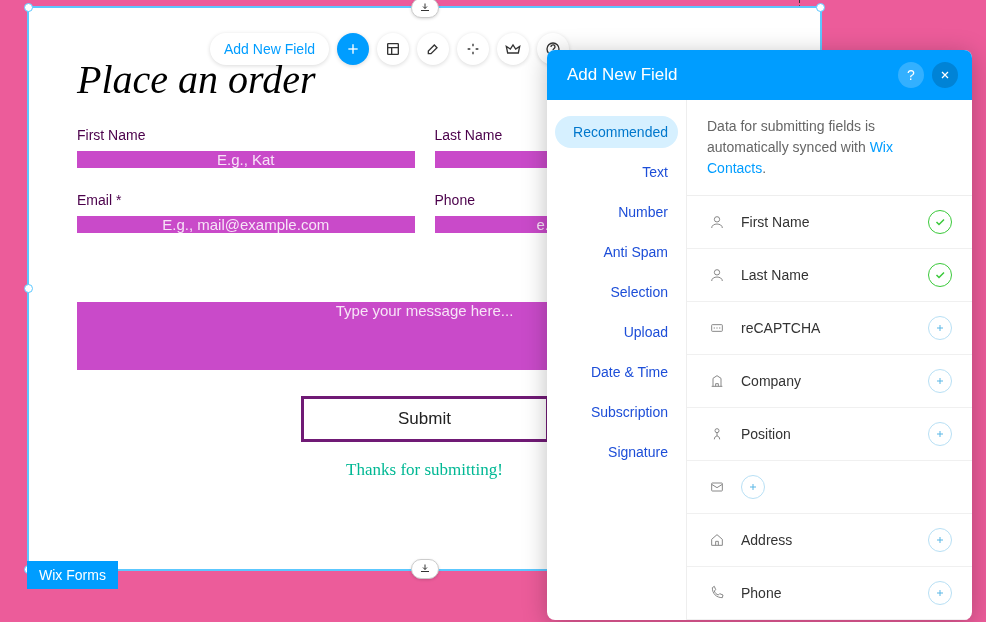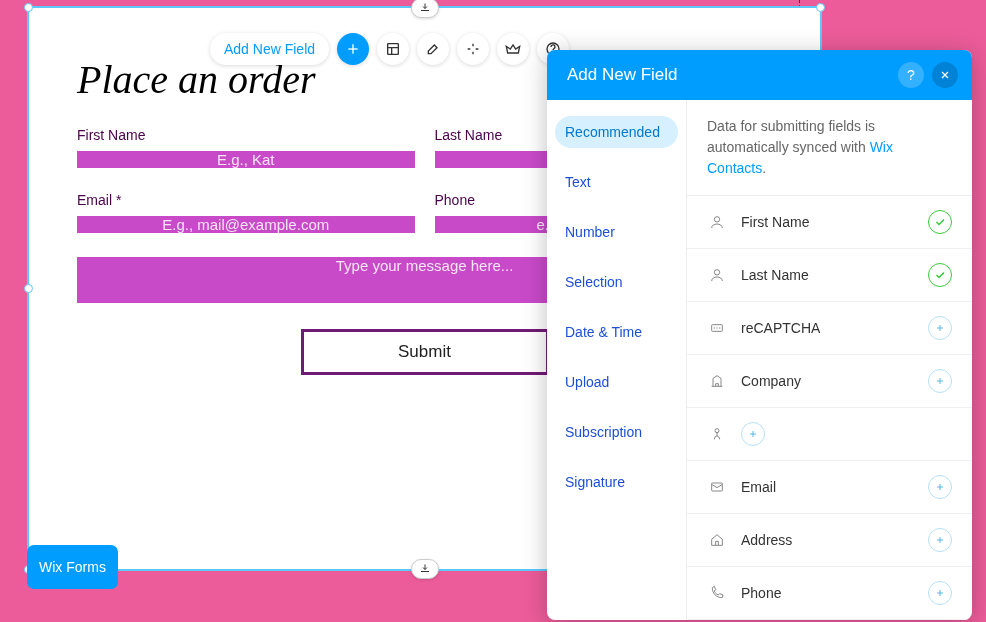--- a/index.html
+++ b/index.html
@@ -23,44 +23,44 @@
   .anchor-btn.top { top:-10px; }
   .anchor-btn.bottom { bottom:-10px; }
 
   .form-title { font-family: "Brush Script MT", cursive; font-style: italic; font-size: 40px; color: #000000; padding: 48px 48px 0 48px; }
   .form-grid { display: grid; grid-template-columns: 1fr 1fr; column-gap: 20px; row-gap: 24px; padding: 24px 48px 0 48px; }
   .field { display: flex; flex-direction: column; gap: 8px; }
   .field.full { grid-column: 1 / -1; }
   .field label { font-size: 14px; color: #4b004b; }
   .pinput { background: #c94ac9; border: none; color: #fff; font-size: 15px; padding: 0 14px; text-align: center; }
   .pinput::placeholder { color: rgba(255,255,255,.85); }
-  textarea.pinput { height: 46px; resize: none; }
+  textarea.pinput { height: 68px; resize: none; margin-top: 45px; }
 
   .submit-btn { width: 248px; margin: 26px auto 0 auto; display: block; background: #fff; border: 3px solid #701a75; height: 46px; font-size: 17px; color: #222; cursor:pointer;}
   .thanks { text-align: center; font-size: 17px; color: #00b894; font-weight: 500; margin-top: 18px; font-family: Georgia, serif;}
 
-  .tag-label { position: absolute; left:27px; bottom: 33px; background: #009dff; color: #fff; font-size: 14px; padding: 14px 12px; border-radius: 7px; }
+  .tag-label { position: absolute; left:27px; bottom: 33px; background: #009dff; color: #fff; font-size: 14px; padding: 6px 12px; }
 
   
   .floating-toolbar { position: absolute; top: 33px; left: 210px; display: flex; align-items: center; gap: 8px; }
   .pill { background: #fff; border-radius: 18px; height: 32px; display: flex; align-items: center; padding: 0 14px; font-size: 14px; box-shadow: 0 1px 4px rgba(0,0,0,.15); cursor:pointer;}
   .pill.blue { color: #009dff; }
   .circle-btn { width: 32px; height: 32px; border-radius: 50%; background: #fff; box-shadow: 0 1px 4px rgba(0,0,0,.15); display:flex; align-items:center; justify-content:center; cursor:pointer;}
   .circle-btn.primary { background: #009dff; color:#fff; }
   .circle-btn svg { width:16px; height:16px; }
 
   
   .panel { position: absolute; right: 14px; top: 50px; width: 425px; height: 570px; background: #fff; border-radius: 8px; box-shadow: 0 4px 24px rgba(0,0,0,.25); overflow: hidden; display:flex; flex-direction:column; }
   .panel-header { background: #009dff; color: #fff; height: 50px; display: flex; align-items: center; padding: 0 14px 0 20px; font-size: 17px; }
   .panel-header .spacer { flex: 1; }
   .hbtn { width: 26px; height:26px; border-radius:50%; background:rgba(255,255,255,.2); color:#fff; display:flex; align-items:center; justify-content:center; margin-left:8px; font-size:14px; cursor:pointer;}
   .hbtn.close-x { background:#0083d6; }
 
   .panel-body { flex:1; display:flex; overflow:hidden;}
-  .panel-nav { width: 140px; border-right:1px solid #eee; padding: 16px 8px; display:flex; flex-direction:column; gap:18px; }
+  .panel-nav { width: 140px; border-right:1px solid #eee; padding: 16px 8px; display:flex; flex-direction:column; gap:8px;text-align:right; }
   .nav-item { font-size: 14px; color: #1d4ed8; padding: 8px 10px; border-radius: 16px; cursor:pointer;}
   .nav-item.active { background: #d6f0ff; color:#0077cc; }
 
   .panel-content { flex:1; display:flex; flex-direction:column; }
   .info-bar { padding: 16px 20px; font-size: 14px; color:#666; border-bottom:1px solid #eee; line-height:1.5;}
   .info-bar a { color: #009dff; text-decoration:none; }
   .field-list { flex:1; overflow:auto; }
   .field-row { display:flex; align-items:center; gap:14px; padding: 14px 20px; border-bottom:1px solid #f0f0f0; cursor:pointer;}
   .field-row .ficon { width:20px; color:#888; display:flex; justify-content:center;}
   .field-row .flabel { flex:1; font-size:14px; color:#333; }
@@ -110,20 +110,21 @@
     </div>
     <div class="field">
       <label>Phone</label>
       <input class="pinput" placeholder="e.g., 123 456 78910" style="">
     </div>
     <div class="field full">
       <textarea class="pinput" placeholder="Type your message here..." style=""></textarea>
     </div>
   </div>
   <button class="submit-btn">Submit</button>
+  <div class="thanks">Thanks for submitting!</div>
 </div>
 
 <div class="tag-label">Wix Forms</div>
 
 <div class="floating-toolbar">
   <div class="pill blue">Add New Field</div>
   <div class="circle-btn primary">
     <svg viewBox="0 0 24 24" fill="currentColor">
         <path d="M11 5h2v14h-2z"></path>
         <path d="M5 11h14v2H5z"></path>
@@ -167,23 +168,24 @@
       <svg viewBox="0 0 24 24" width="12" height="12" fill="none" stroke="currentColor" stroke-width="2.5">
           <path d="M6 6l12 12M18 6L6 18"></path>
         </svg>
     </div>
   </div>
   <div class="panel-body">
     <div class="panel-nav">
       <div class="nav-item active">Recommended</div>
       <div class="nav-item">Text</div>
       <div class="nav-item">Number</div>
+      <div class="nav-item">Anti Spam</div>
       <div class="nav-item">Selection</div>
+      <div class="nav-item">Upload</div>
       <div class="nav-item">Date &amp; Time</div>
-      <div class="nav-item">Upload</div>
       <div class="nav-item">Subscription</div>
       <div class="nav-item">Signature</div>
     </div>
     <div class="panel-content">
       <div class="info-bar">
         <span>Data for submitting fields is automatically synced with </span><a href="#">Wix Contacts</a><span>.</span>
       </div>
       <div class="field-list" id="field-list">
           <div class="field-row">
             <span class="ficon">
@@ -240,34 +242,34 @@
               </svg>
             </span>
           </div>
           <div class="field-row">
             <span class="ficon">
               <svg viewBox="0 0 24 24" width="16" height="16" fill="none" stroke="currentColor" stroke-width="1.5">
                 <circle cx="12" cy="7" r="3"></circle>
                 <path d="M12 10v5M8 20c0-3 2-5 4-5s4 2 4 5"></path>
               </svg>
             </span>
+            <span class="flabel">Position</span>
             <span class="status-circle add">
               <svg viewBox="0 0 24 24" fill="none" stroke="currentColor" stroke-width="2">
                 <path d="M12 6v12M6 12h12"></path>
               </svg>
             </span>
           </div>
           <div class="field-row">
             <span class="ficon">
               <svg viewBox="0 0 24 24" width="16" height="16" fill="none" stroke="currentColor" stroke-width="1.5">
                 <rect x="4" y="6" width="16" height="12" rx="1"></rect>
                 <path d="M4 8l8 5 8-5"></path>
               </svg>
             </span>
-            <span class="flabel">Email</span>
             <span class="status-circle add">
               <svg viewBox="0 0 24 24" fill="none" stroke="currentColor" stroke-width="2">
                 <path d="M12 6v12M6 12h12"></path>
               </svg>
             </span>
           </div>
           <div class="field-row">
             <span class="ficon">
               <svg viewBox="0 0 24 24" width="16" height="16" fill="none" stroke="currentColor" stroke-width="1.5">
                 <path d="M4 11l8-7 8 7v9H4z"></path>

